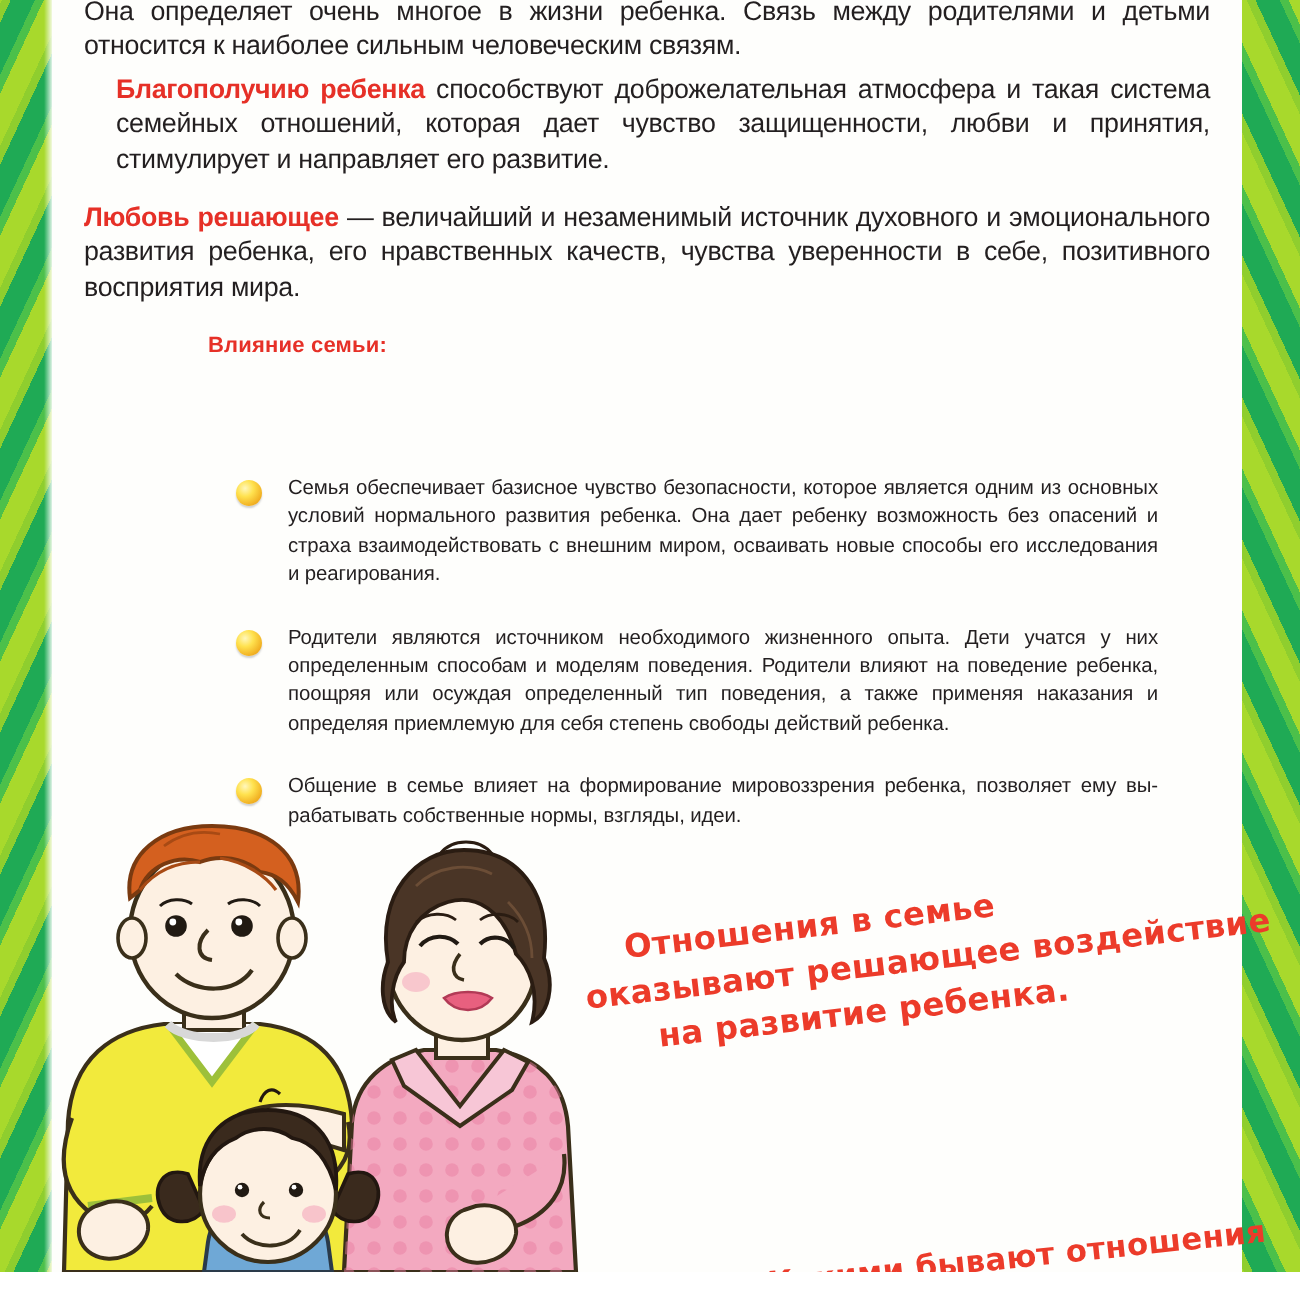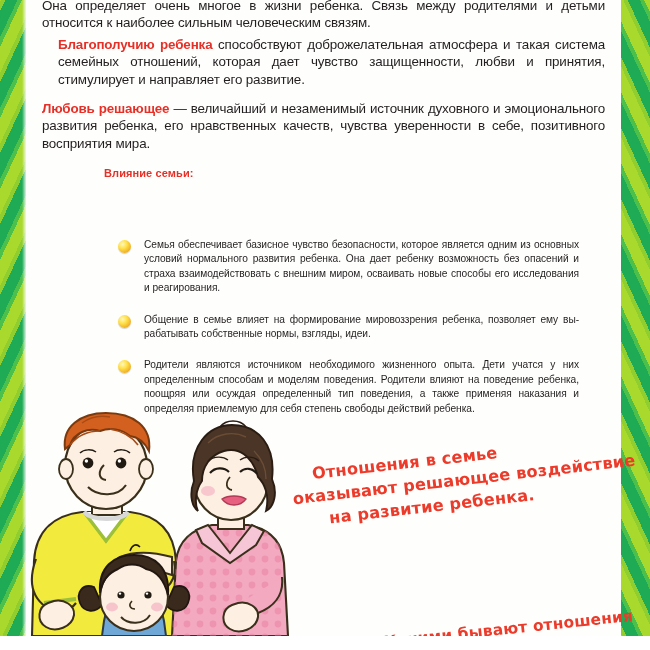--- a/index.html
+++ b/index.html
@@ -175,26 +175,26 @@
 
     <div id="bullet-list">
 
       <div class="bullet-item">
         <span class="bullet-dot"></span>
         <div class="bullet-text">Семья обеспечивает базисное чувство безопасности, которое является одним из основных условий нормального развития ребенка. Она дает ребенку возможность без опасений и страха взаимодействовать с внешним миром, осваивать новые способы его исследования и реагирования.</div>
       </div>
 
       <div class="bullet-item">
         <span class="bullet-dot"></span>
-        <div class="bullet-text">Общение в семье влияет на формирование мировоззрения ребенка, позволяет ему вы-рабатывать собственные нормы, взгляды, идеи.</div>
+        <div class="bullet-text">Родители являются источником необходимого жизненного опыта. Дети учатся у них определенным способам и моделям поведения. Родители влияют на поведение ребенка, поощряя или осуждая определенный тип поведения, а также применяя наказания и определяя приемлемую для себя степень свободы действий ребенка.</div>
       </div>
 
       <div class="bullet-item">
         <span class="bullet-dot"></span>
-        <div class="bullet-text">Родители являются источником необходимого жизненного опыта. Дети учатся у них определенным способам и моделям поведения. Родители влияют на поведение ребенка, поощряя или осуждая определенный тип поведения, а также применяя наказания и определяя приемлемую для себя степень свободы действий ребенка.</div>
+        <div class="bullet-text">Общение в семье влияет на формирование мировоззрения ребенка, позволяет ему вы-рабатывать собственные нормы, взгляды, идеи.</div>
       </div>
 
 
     </div>
 
     <div class="hand" id="hand-main">
       <span class="l1">Отношения в семье</span>
       <span class="l2">оказывают решающее воздействие</span>
       <span class="l3">на развитие ребенка.</span>
     </div>

